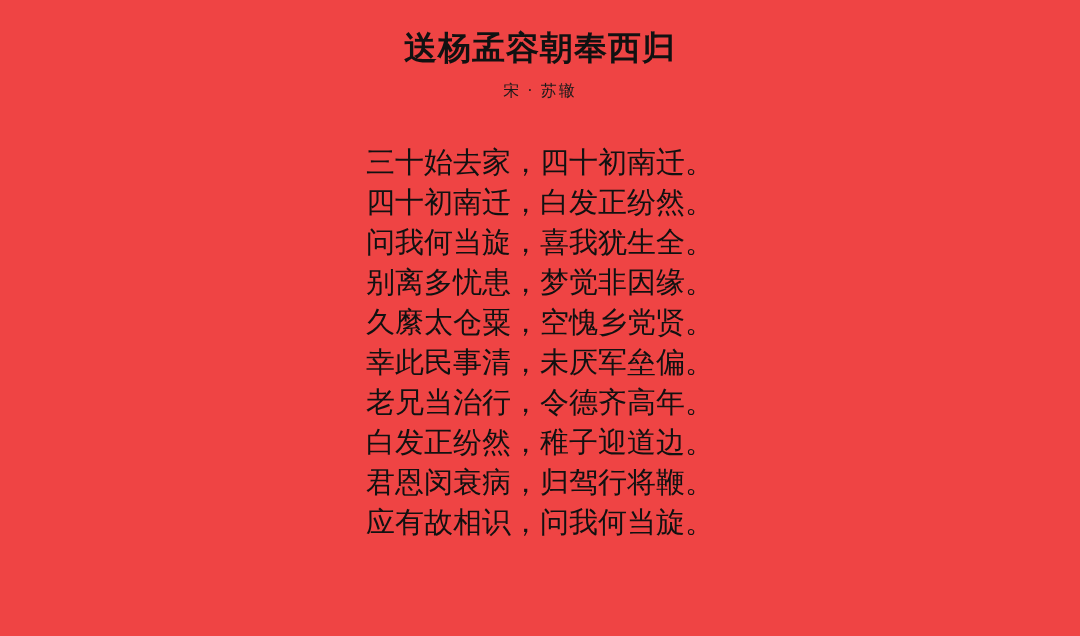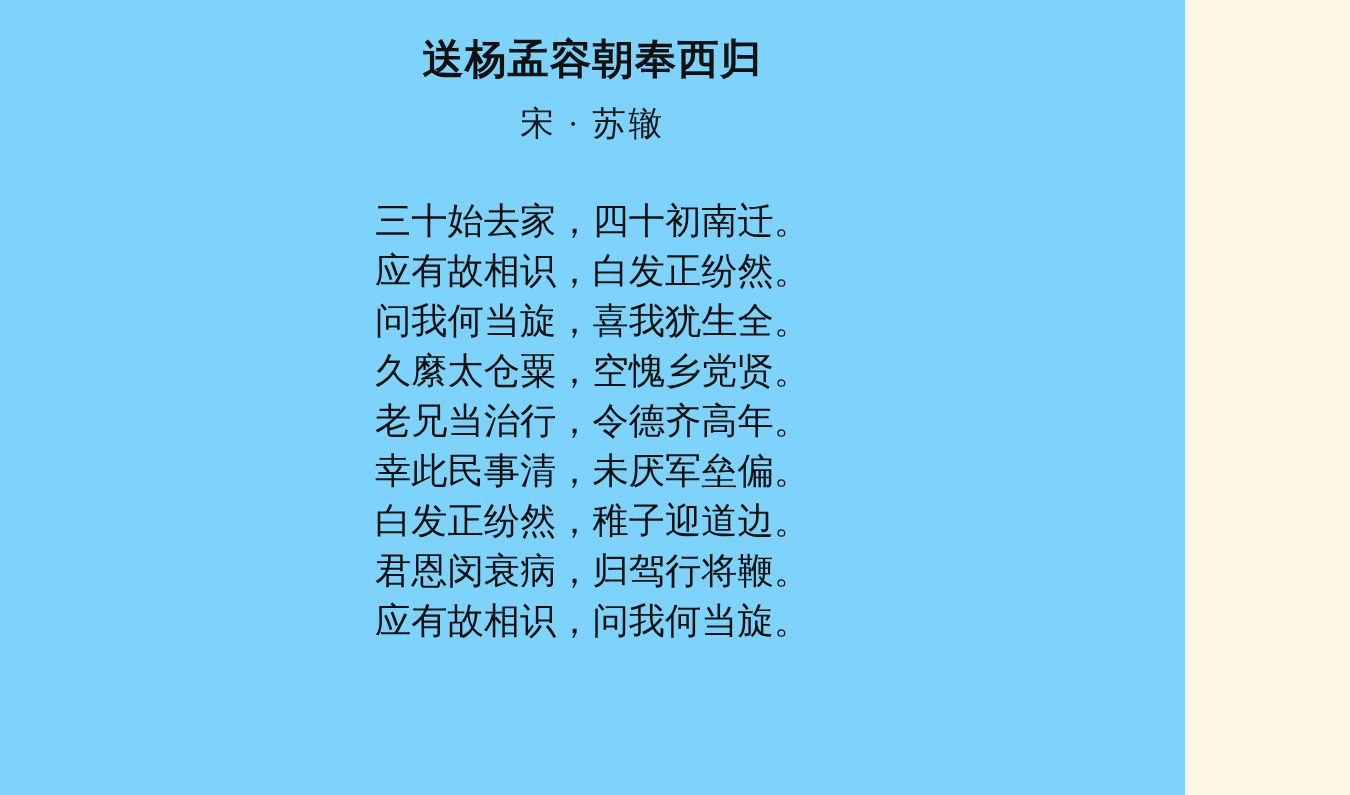--- a/index.html
+++ b/index.html
@@ -8,40 +8,40 @@
   }
   body {
     width: 1080px;
     height: 636px;
     background: #fcf6e3;
     font-family: "Liberation Serif", "DejaVu Serif", serif;
     color: #1a1a1a;
     overflow: hidden;
   }
   .page {
-    width: 948px;
+    width: 1080px;
     height: 636px;
     box-sizing: border-box;
     padding-top: 28px;
     display: flex;
     flex-direction: column;
     align-items: center;
-    background: #7dd3fc;
+    background: #ef4444;
   }
   .poem-title {
     font-size: 33px;
     font-weight: bold;
     letter-spacing: 1px;
     line-height: 1.25;
     text-align: center;
     color: #111111;
     margin: 0 0 12px 0;
   }
   .poem-byline {
-    font-size: 27px;
+    font-size: 16px;
     font-weight: normal;
     letter-spacing: 2px;
     text-align: right;
     color: #1a1a1a;
     margin: 0 0 40px 0;
   }
   .poem-body {
     display: flex;
     flex-direction: column;
     align-items: center;
@@ -60,23 +60,24 @@
 <body style="background: rgb(252, 246, 227);">
 
 <div class="page">
 
   <h1 class="poem-title">送杨孟容朝奉西归</h1>
 
   <div class="poem-byline">宋 · 苏辙</div>
 
   <div class="poem-body">
     <div class="poem-line">三十始去家，四十初南迁。</div>
-    <div class="poem-line">应有故相识，白发正纷然。</div>
+    <div class="poem-line">四十初南迁，白发正纷然。</div>
     <div class="poem-line">问我何当旋，喜我犹生全。</div>
+    <div class="poem-line">别离多忧患，梦觉非因缘。</div>
     <div class="poem-line">久縻太仓粟，空愧乡党贤。</div>
+    <div class="poem-line">幸此民事清，未厌军垒偏。</div>
     <div class="poem-line">老兄当治行，令德齐高年。</div>
-    <div class="poem-line">幸此民事清，未厌军垒偏。</div>
     <div class="poem-line">白发正纷然，稚子迎道边。</div>
     <div class="poem-line">君恩闵衰病，归驾行将鞭。</div>
     <div class="poem-line">应有故相识，问我何当旋。</div>
   </div>
 
 </div>
 
 </body></html>

